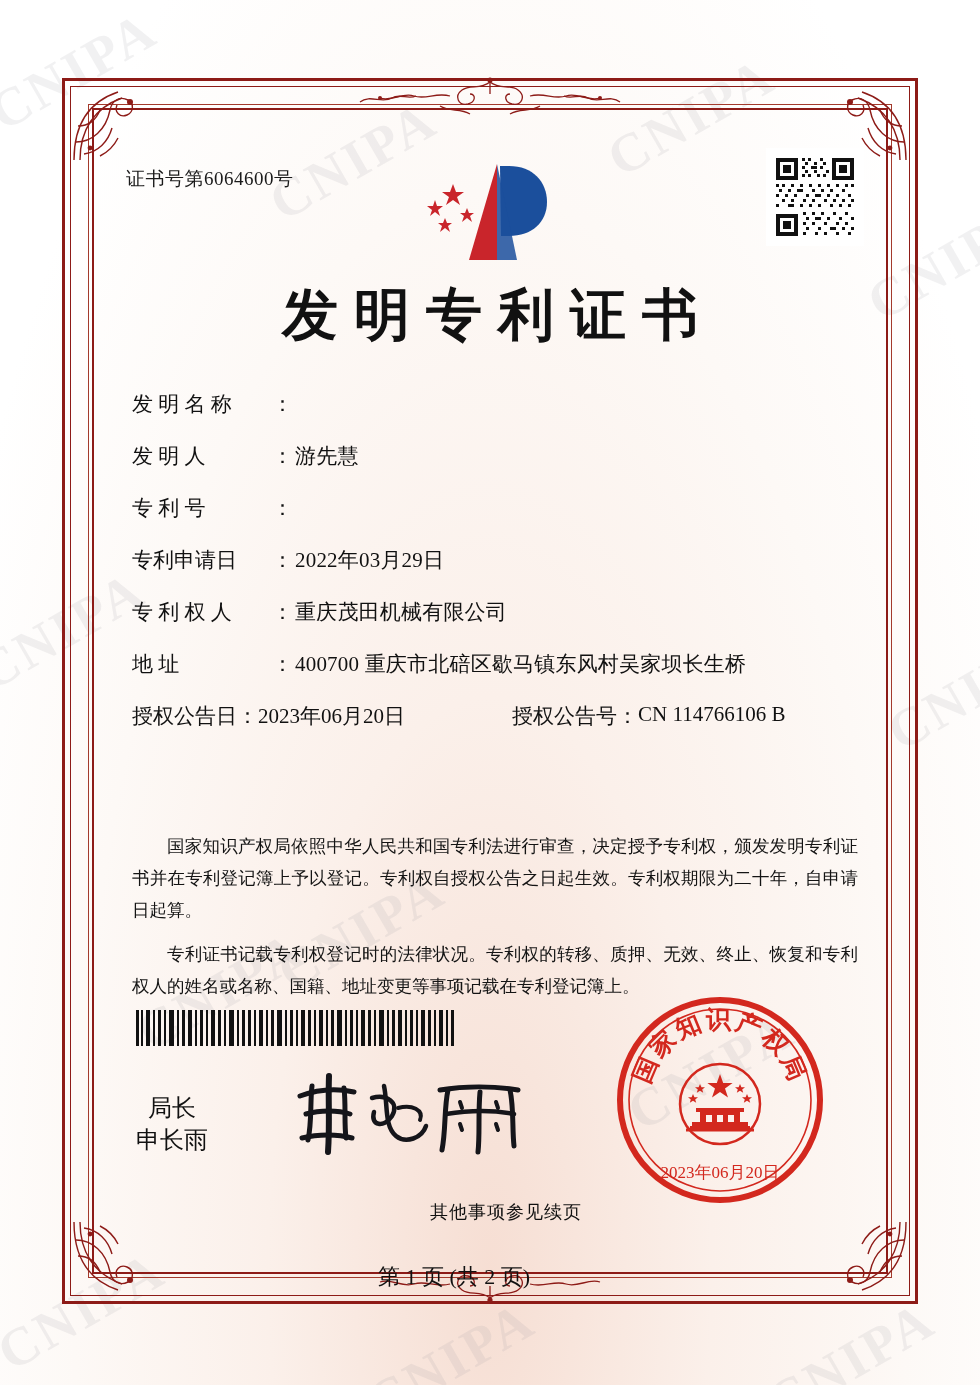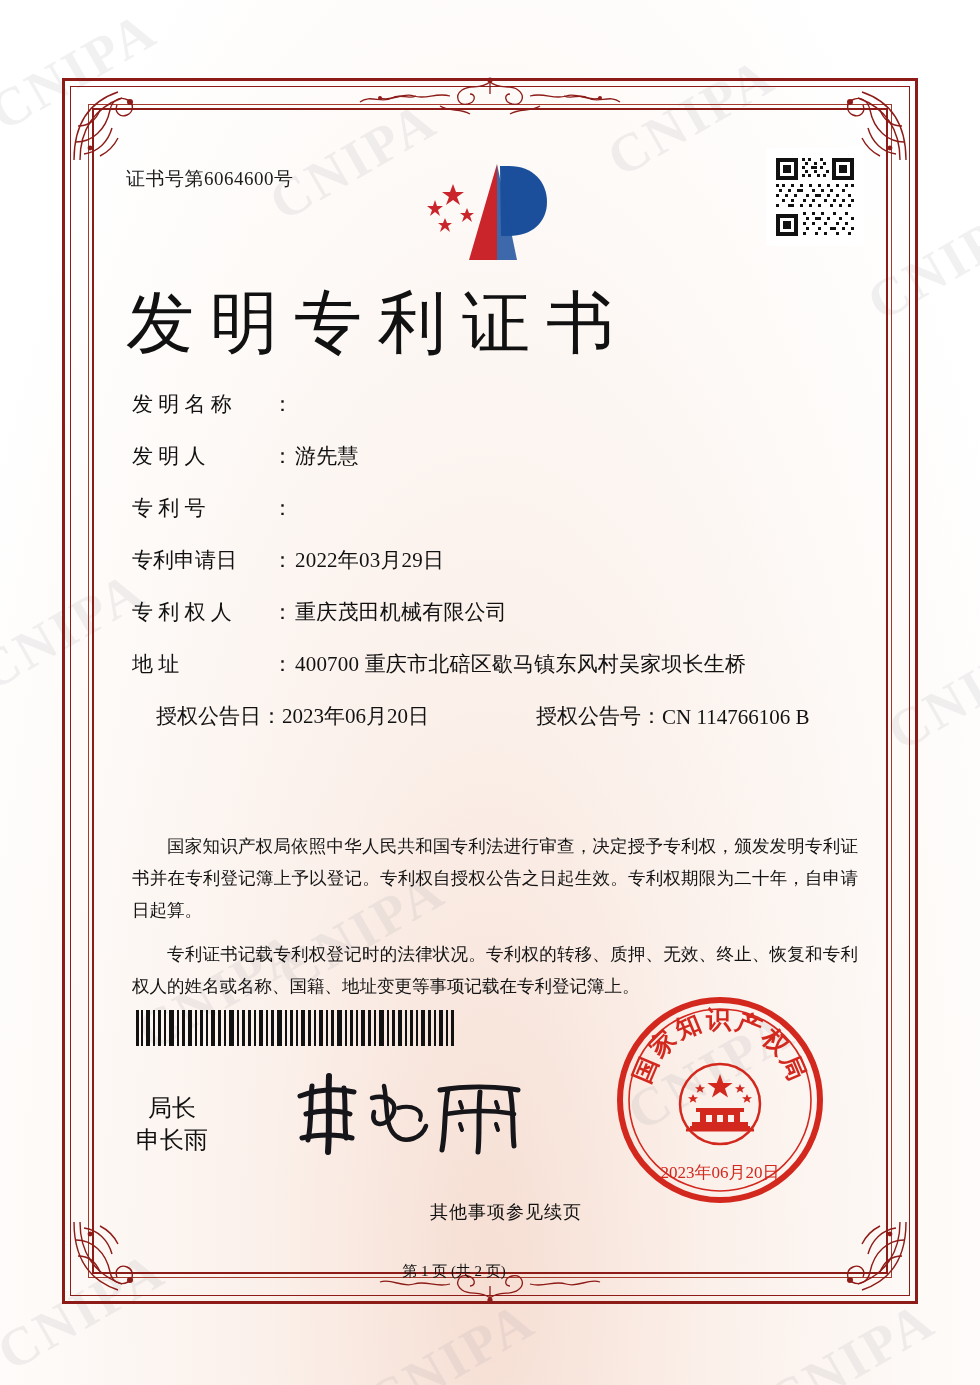--- a/index.html
+++ b/index.html
@@ -160,24 +160,25 @@
     width: 170px;
     height: 110px;
   }
   .emblem svg { width: 100%; height: 100%; display: block; }
 
   .title {
     position: absolute;
     left: 0;
     top: 148px;
     width: 760px;
-    font-size: 68px;
+    text-align: center;
+    font-size: 56px;
     letter-spacing: 16px;
     text-indent: 16px;
-    font-weight: normal;
+    font-weight: bold;
     color: #111;
     font-family: "Liberation Serif", "DejaVu Serif", serif;
   }
 
   .fields {
     position: absolute;
     left: 22px;
     top: 260px;
     width: 730px;
   }
@@ -199,24 +200,23 @@
     letter-spacing: 0.2px;
   }
   .field .colon { margin: 0 2px 0 0; }
 
   .row-two {
     display: flex;
     align-items: baseline;
     font-size: 21px;
     color: #111;
     margin-bottom: 6px;
-    margin-left: 24px;
   }
   .row-two .seg1 { width: 380px; display: flex; }
-  .row-two .seg2 { display: flex; align-items: flex-end; }
+  .row-two .seg2 { display: flex; }
   .row-two .lbl { white-space: nowrap; }
 
   .paragraphs {
     position: absolute;
     left: 22px;
     top: 688px;
     width: 726px;
     font-size: 17.5px;
     line-height: 32px;
     color: #141414;
@@ -268,21 +268,21 @@
     height: 216px;
   }
   .seal svg { width: 100%; height: 100%; display: block; }
 
   .page-no {
     position: absolute;
     left: 0;
     top: 1132px;
     width: 688px;
     text-align: center;
-    font-size: 15px;
+    font-size: 22px;
     color: #111;
   }
 
   .footer-note {
     position: absolute;
     left: 0;
     top: 1200px;
     width: 980px;
     text-align: center;
     font-size: 18px;

